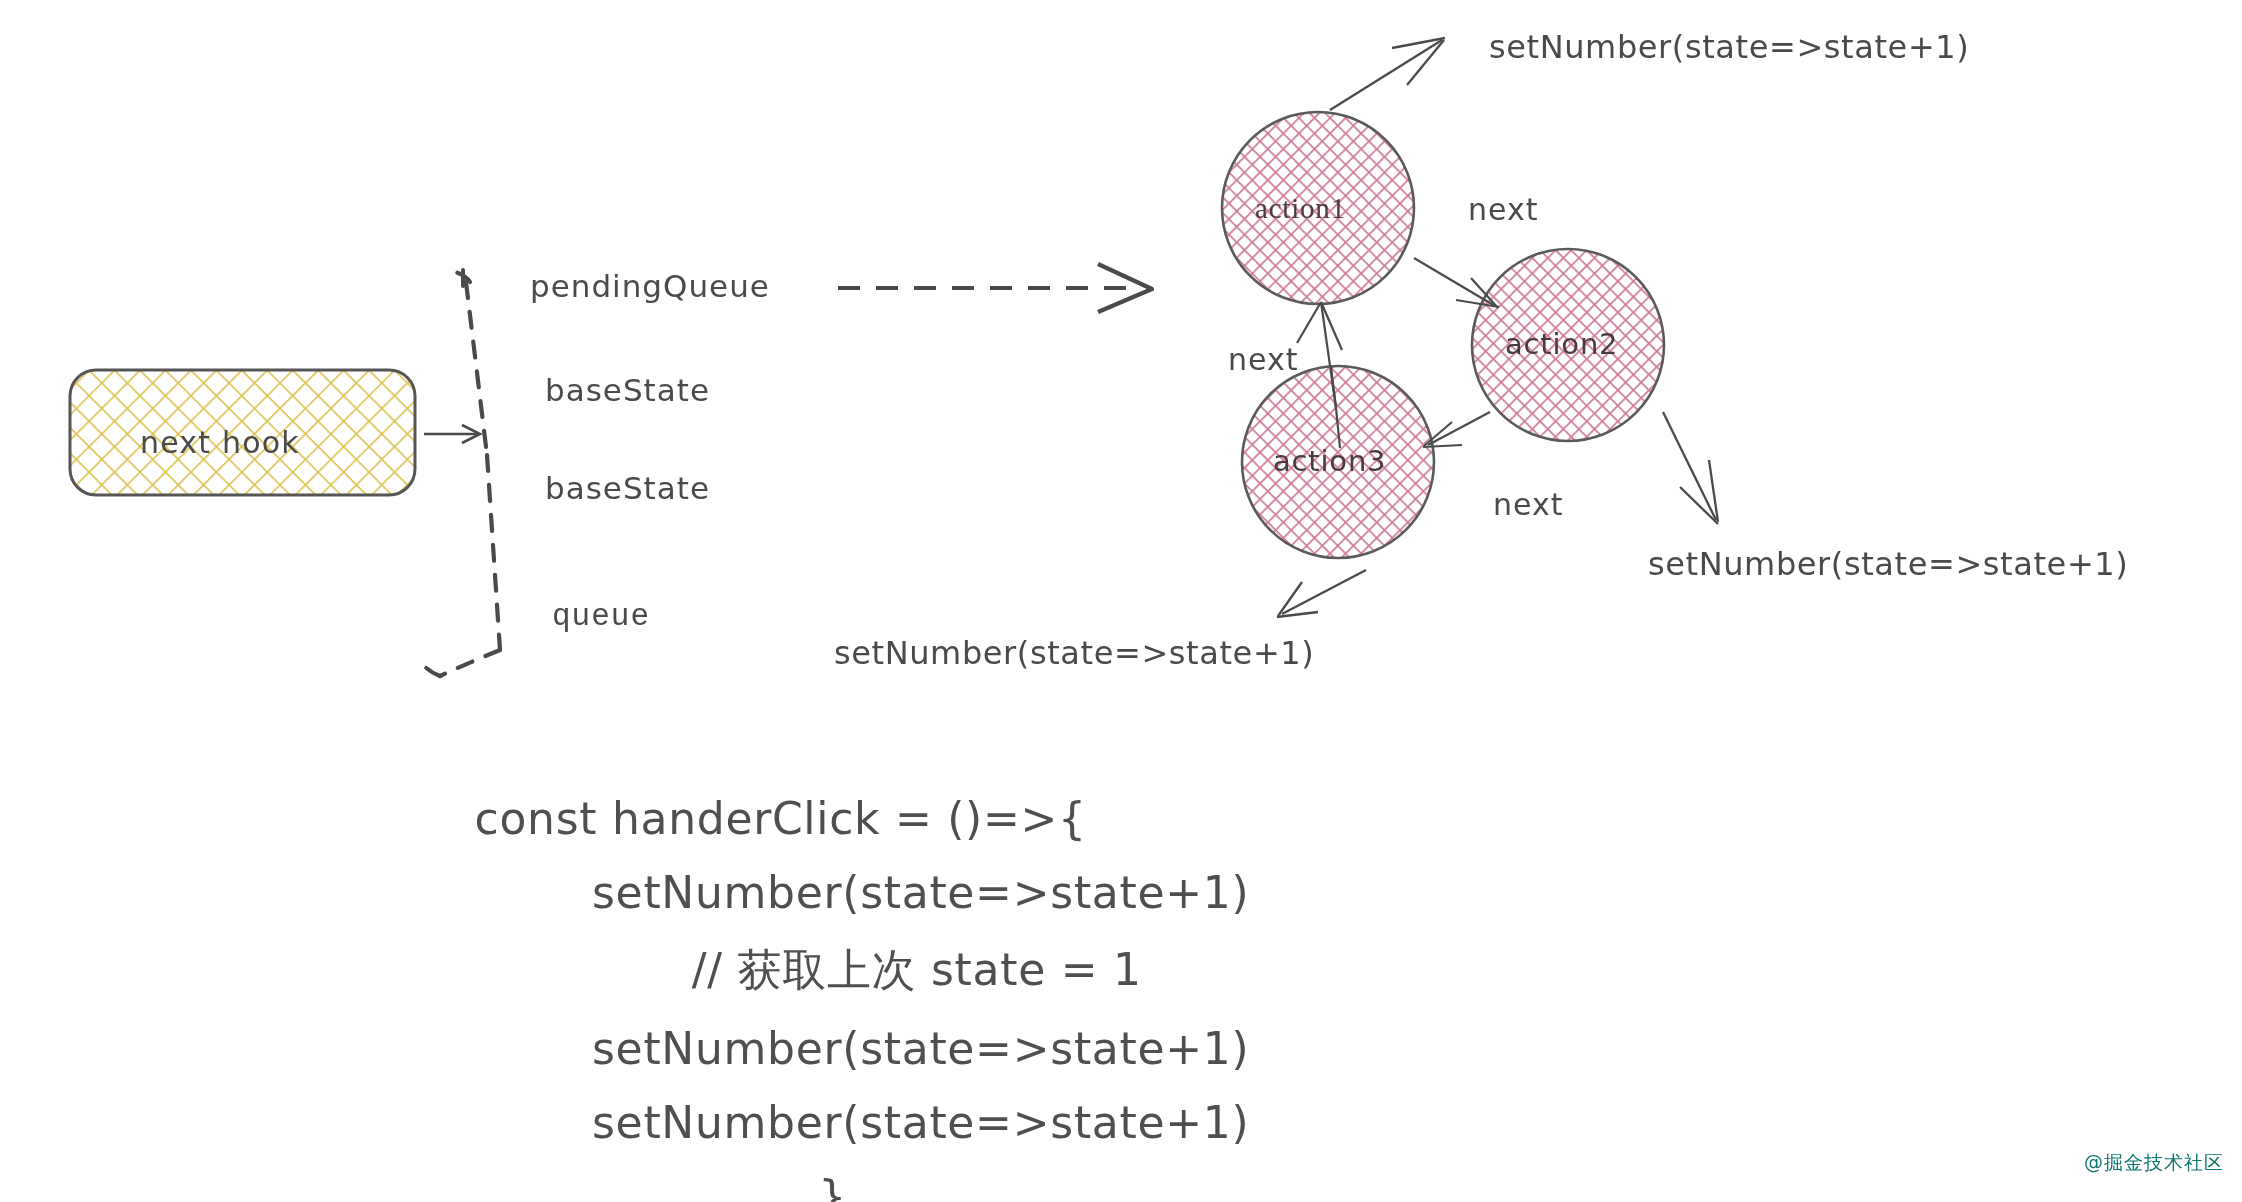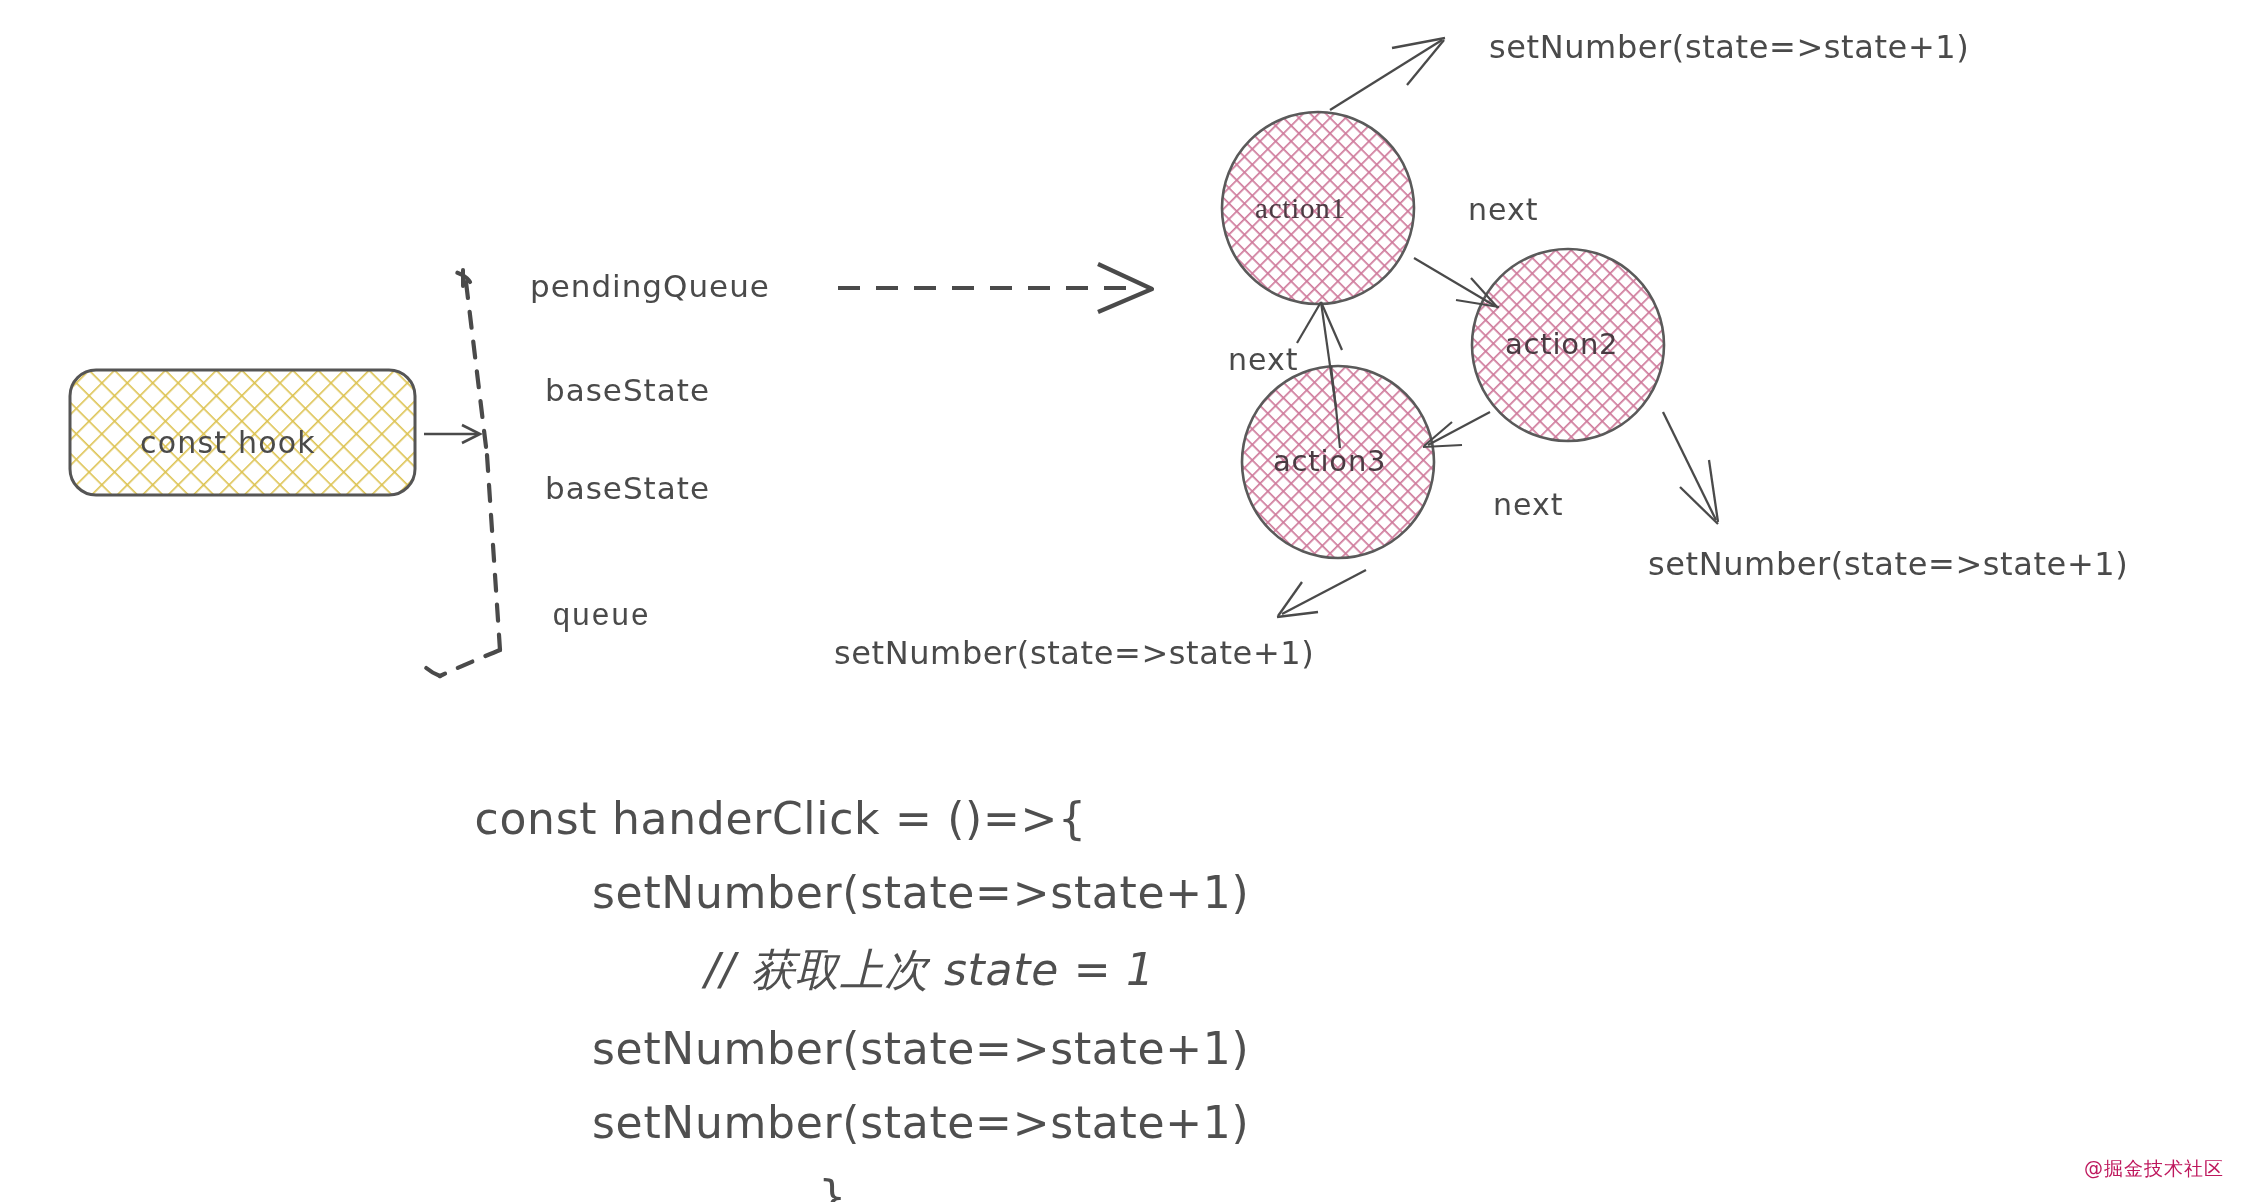--- a/index.html
+++ b/index.html
@@ -63,23 +63,23 @@
   }
   .code-line {
     font-size: 44px;
     letter-spacing: 0.7px;
     color: #4f4f4f;
     margin-top: 23px;
   }
   .watermark {
     position: absolute;
     right: 18px;
-    bottom: 20px;
+    bottom: 26px;
     font-size: 19px;
-    color: #be185d;
+    color: #0f766e;
     letter-spacing: 1px;
     font-family: "DejaVu Sans", sans-serif;
     white-space: pre;
   }
 </style>
 </head>
 <body>
 
 <div id="canvas">
 
@@ -167,21 +167,21 @@
       <path d="M 1709 460 L 1718 522"></path>
     </g>
 
     <g stroke="#4a4a4a" fill="none" stroke-width="2.3">
       <path d="M 1366 570 L 1282 614"></path>
       <path d="M 1302 582 L 1278 616"></path>
       <path d="M 1318 612 L 1277 617"></path>
     </g>
   </svg>
 
-  <div class="hand-text box-label" style="left:140px; top:425px;">const hook</div>
+  <div class="hand-text box-label" style="left:140px; top:425px;">next hook</div>
 
   <div class="hand-text prop-label" style="left:530px; top:268px;">pendingQueue</div>
   <div class="hand-text prop-label" style="left:545px; top:372px;">baseState</div>
   <div class="hand-text prop-label" style="left:545px; top:470px;">baseState</div>
   <div class="hand-text prop-label" style="left:552px; top:599px;font-family:Liberation Mono, monospace;">queue</div>
 
   <div class="node-label" style="left:1255px; top:192px;font-family:Liberation Serif, serif;">action1</div>
   <div class="node-label" style="left:1505px; top:327px;">action2</div>
   <div class="node-label" style="left:1273px; top:444px;">action3</div>
 
@@ -189,21 +189,21 @@
   <div class="hand-text next-label" style="left:1228px; top:325px;">next</div>
   <div class="hand-text next-label" style="left:1493px; top:470px;">next</div>
 
   <div class="hand-text setnum-label" style="left:1489px; top:28px;">setNumber(state=&gt;state+1)</div>
   <div class="hand-text setnum-label" style="left:1648px; top:545px;">setNumber(state=&gt;state+1)</div>
   <div class="hand-text setnum-label" style="left:834px; top:634px;">setNumber(state=&gt;state+1)</div>
 
   <div style="position:absolute; left:452px; top:770px;">
     <div class="hand-text code-line" style="position:relative; left:0px; top:0px; margin-bottom:10px;">const handerClick = ()=&gt;{</div>
     <div class="hand-text code-line" style="position:relative; left:140px; top:0px; margin-bottom:10px;">setNumber(state=&gt;state+1)</div>
-    <div class="hand-text code-line" style="position:relative; left:149px; top:0px; margin-bottom:10px;font-style:italic;">// 获取上次 state = 1</div>
+    <div class="hand-text code-line" style="position:relative; left:136px; top:0px; margin-bottom:10px;">// 获取上次 state = 1</div>
     <div class="hand-text code-line" style="position:relative; left:140px; top:0px; margin-bottom:10px;">setNumber(state=&gt;state+1)</div>
     <div class="hand-text code-line" style="position:relative; left:140px; top:0px; margin-bottom:14px;">setNumber(state=&gt;state+1)</div>
     <div class="hand-text code-line" style="position:relative; left:52px; top:0px;">}</div>
   </div>
 
   <div class="watermark">@掘金技术社区</div>
 
 </div>
 
 </body></html>

